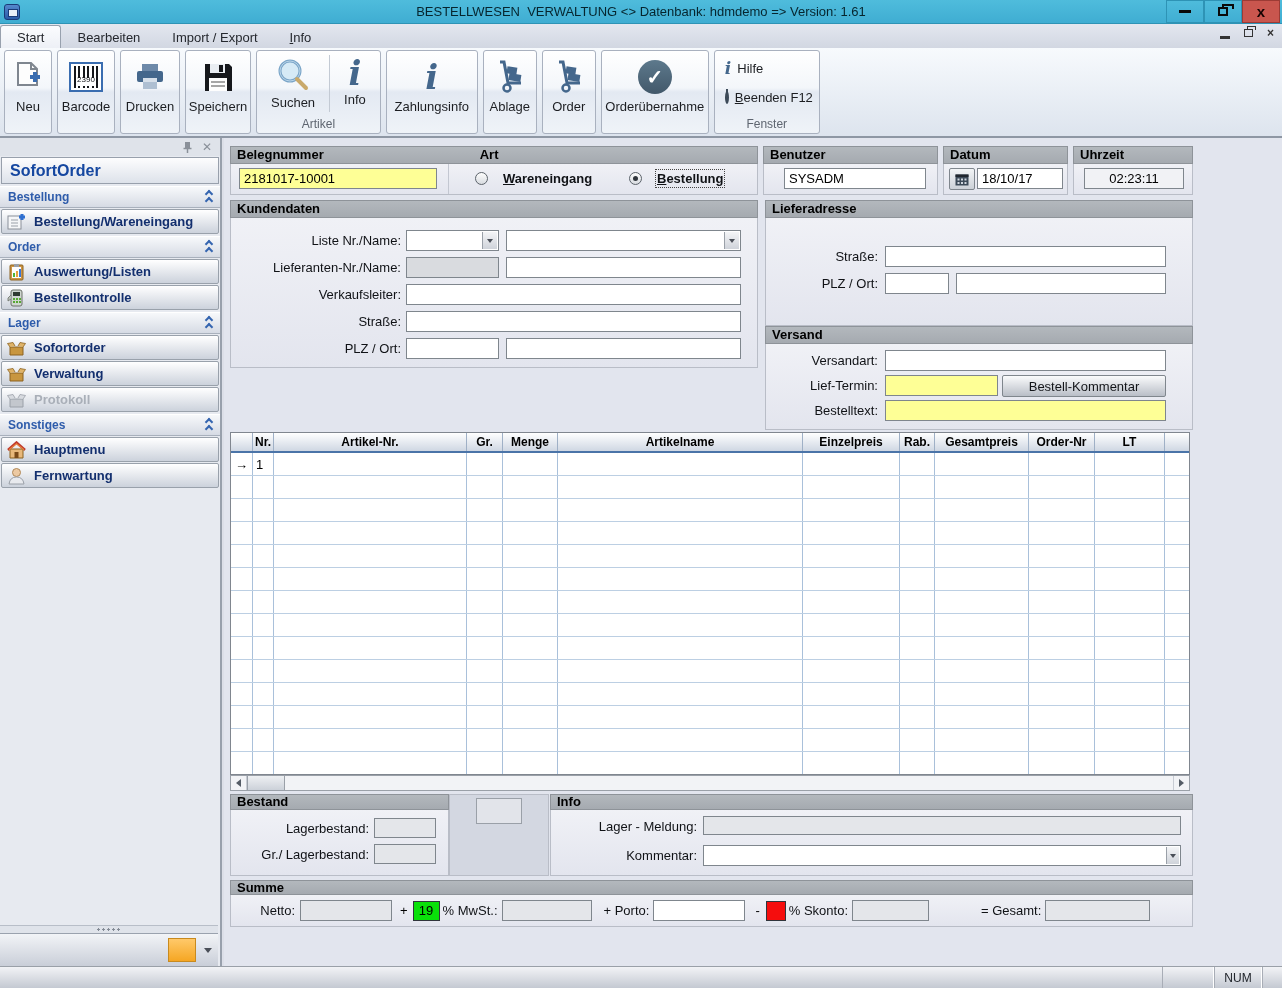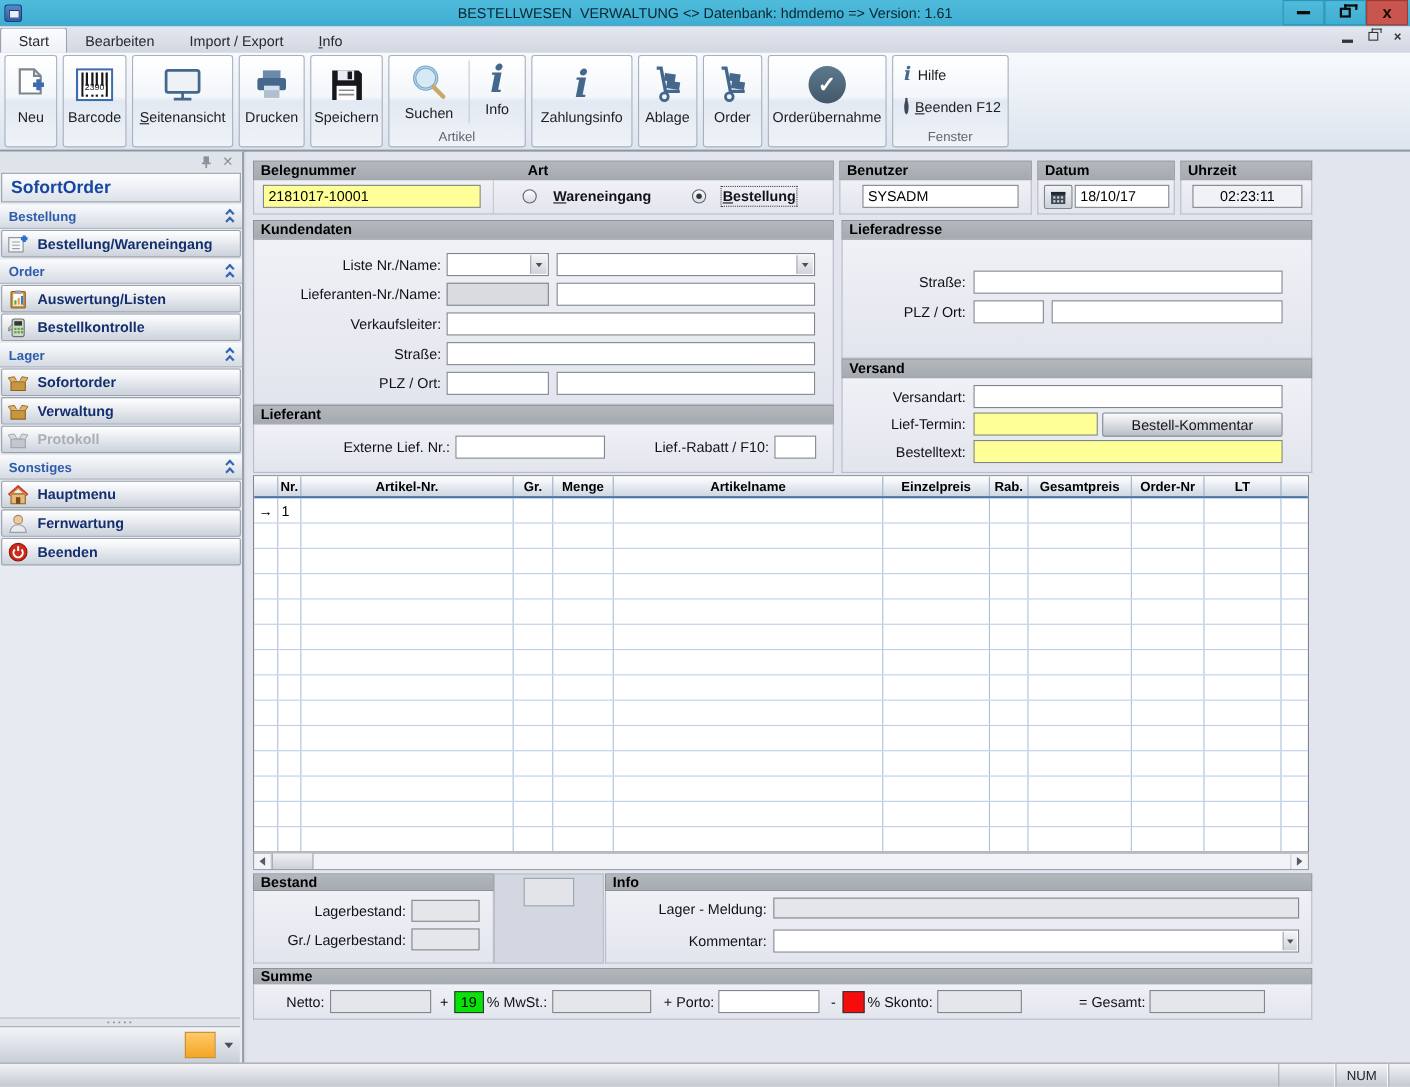--- a/index.html
+++ b/index.html
@@ -179,30 +179,20 @@
             <line x1="24" y1="4" x2="24" y2="26"></line>
             <line x1="28" y1="4" x2="28" y2="26"></line>
         </g>
         <rect x="7" y="16" width="20" height="8" fill="#fff"></rect>
       </svg>
       <div style="position:absolute; left:0; right:0; top:17px; text-align:center; font-size:8px; color:#14161a;">2390</div>
     </div>
     <div class="rlabel">Barcode</div>
   </div>
 
-  <div class="rbtn" style="width:92px">
-    <div class="ric">
-      <svg width="36" height="32" viewBox="0 0 36 32">
-          <rect x="3" y="3" width="30" height="20" rx="2" fill="#eef2f7" stroke="#44678c" stroke-width="2.5"></rect>
-          <line x1="18" y1="23" x2="18" y2="28" stroke="#44678c" stroke-width="2.5"></line>
-          <line x1="10" y1="29" x2="26" y2="29" stroke="#44678c" stroke-width="2.5"></line>
-        </svg>
-    </div>
-    <div class="rlabel"><u>S</u>eitenansicht</div>
-  </div>
 
   <div class="rbtn" style="width:60px">
     <div class="ric">
       <svg width="32" height="32" viewBox="0 0 32 32">
           <rect x="8" y="3" width="16" height="7" fill="#6d89a9"></rect>
           <rect x="3" y="10" width="26" height="11" rx="2" fill="#44678c"></rect>
           <rect x="9" y="17" width="14" height="11" fill="#aebfd2"></rect>
           <rect x="9" y="17" width="14" height="4" fill="#d7e0ea"></rect>
         </svg>
     </div>
@@ -411,28 +401,20 @@
         <path d="M2 8 L9.5 2 L17 8 L17 9.6 L9.5 3.6 L2 9.6 z" fill="#e8833c"></path>
       </svg>
     <span>Hauptmenu</span>
   </div>
   <div class="sitem">
     <svg width="19" height="18" viewBox="0 0 19 18">
         <circle cx="9.5" cy="5.5" r="4" fill="#ecc9a2" stroke="#b08858"></circle>
         <path d="M2 17 q1 -7 7.5 -7 q6.5 0 7.5 7 z" fill="#e8eaee" stroke="#9aa0a8"></path>
       </svg>
     <span>Fernwartung</span>
-  </div>
-  <div class="sitem">
-    <svg width="19" height="18" viewBox="0 0 19 18">
-        <circle cx="9.5" cy="9" r="8" fill="#cc2a1a" stroke="#8c150a"></circle>
-        <path d="M6.5 6.5 a4.2 4.2 0 1 0 6 0" fill="none" stroke="#fff" stroke-width="1.8"></path>
-        <line x1="9.5" y1="3.5" x2="9.5" y2="8" stroke="#fff" stroke-width="1.8"></line>
-      </svg>
-    <span>Beenden</span>
   </div>
 
   <div class="grip">
       <div class="dots"></div>
     </div>
   <div class="side-bottom">
     <div class="orange-sq"></div>
     <div class="darr"></div>
   </div>
 </div>
@@ -527,33 +509,20 @@
       <div class="inp abs" style="left:175px; top:93px; width:335px;"></div>
 
       <div class="abs" style="left:0; top:123px; width:170px;">
           <div class="flabel">PLZ / Ort:</div>
         </div>
       <div class="inp abs" style="left:175px; top:120px; width:93px;"></div>
       <div class="inp abs" style="left:275px; top:120px; width:235px;"></div>
     </div>
   </div>
 
-  <div class="abs" style="left:6px; top:230px; width:528px;">
-    <div class="panel-header">Lieferant</div>
-    <div class="pbody" style="height:44px; position:relative;">
-      <div class="abs" style="left:0; top:13px; width:178px;">
-          <div class="flabel">Externe Lief. Nr.:</div>
-        </div>
-      <div class="inp abs" style="left:183px; top:10px; width:136px;"></div>
-      <div class="abs" style="left:330px; top:13px; width:138px;">
-          <div class="flabel">Lief.-Rabatt / F10:</div>
-        </div>
-      <div class="inp abs" style="left:473px; top:10px; width:38px;"></div>
-    </div>
-  </div>
 
   <div class="abs" style="left:541px; top:62px; width:428px;">
     <div class="panel-header">Lieferadresse</div>
     <div class="pbody" style="height:108px; position:relative;">
       <div class="abs" style="left:0; top:31px; width:112px;">
           <div class="flabel">Straße:</div>
         </div>
       <div class="inp abs" style="left:119px; top:28px; width:281px;"></div>
       <div class="abs" style="left:0; top:58px; width:112px;">
           <div class="flabel">PLZ / Ort:</div>

